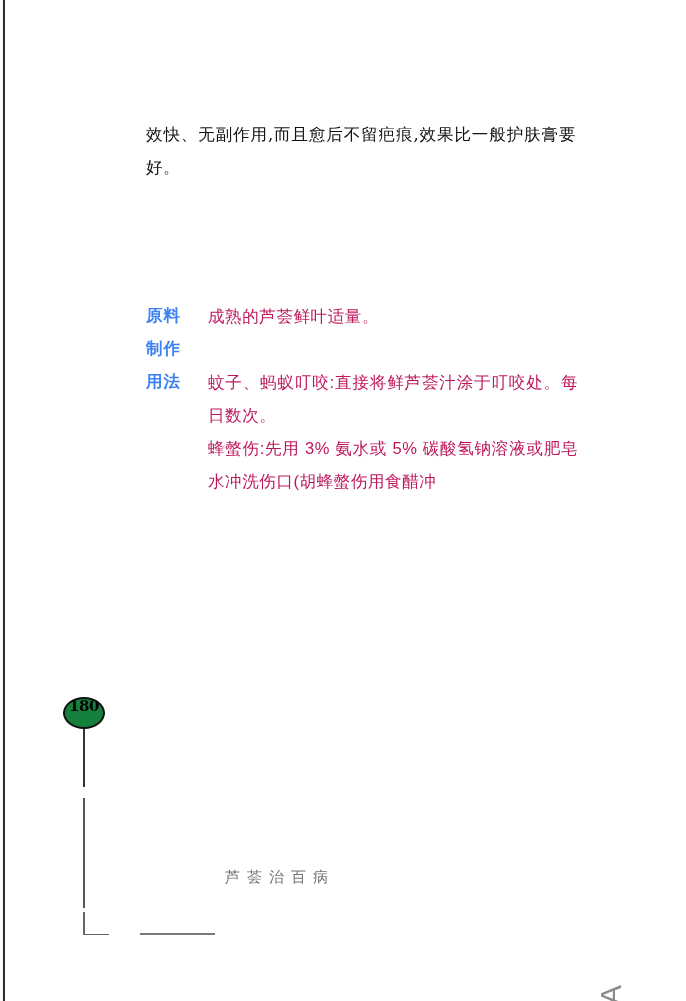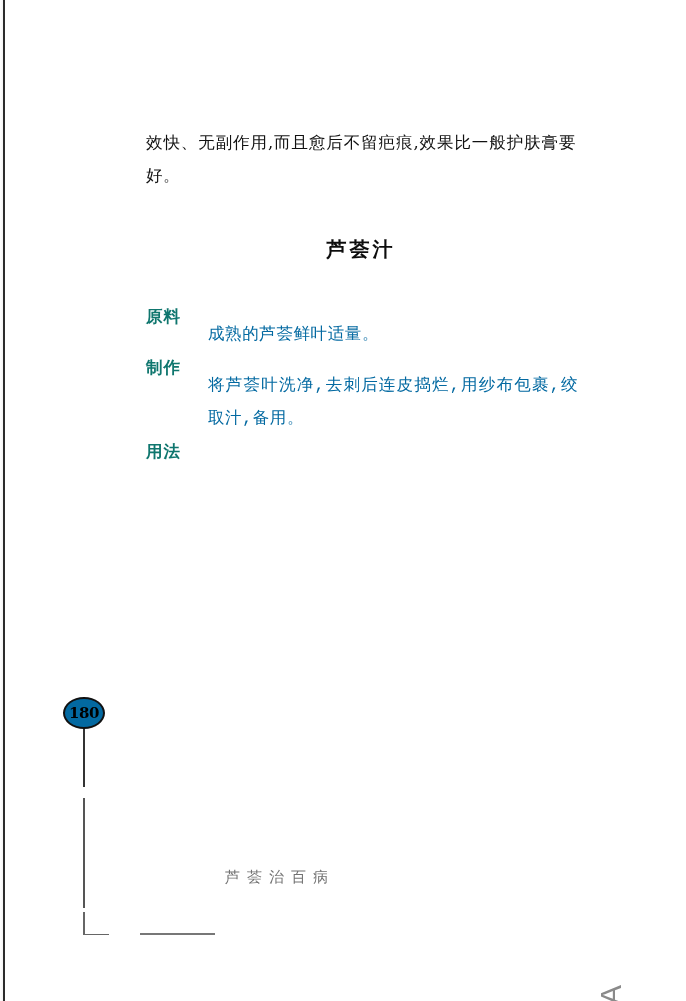--- a/index.html
+++ b/index.html
@@ -34,21 +34,21 @@
     top: 0;
     width: 3px;
     height: 1001px;
     background: linear-gradient(to right, #ffffff, #f2f2f2);
   }
 
   
   .content {
     position: absolute;
     left: 146px;
-    top: 126px;
+    top: 118px;
     width: 430px;
   }
 
   .para {
     font-family: "DejaVu Serif", "Liberation Serif", serif;
     font-size: 16.5px;
     line-height: 33px;
     color: #111111;
     letter-spacing: 0.6px;
     text-align: justify;
@@ -87,55 +87,53 @@
     top: 300px;
     width: 432px;
   }
   .entry {
     display: flex;
     align-items: flex-start;
     margin-bottom: 0px;
   }
   .entry-label {
     flex: 0 0 62px;
-    font-family: Liberation Sans, sans-serif;
+    font-family: Liberation Mono, monospace;
     font-size: 16.5px;
     font-weight: bold;
     line-height: 33px;
-    color: #0f766e;
+    color: #3b82f6;
     letter-spacing: 1px;
   }
   .entry-body {
     flex: 1 1 auto;
-    font-family: Liberation Mono, monospace;
+    font-family: Liberation Sans, sans-serif;
     font-size: 16.5px;
     line-height: 33px;
-    color: #0369a1;
+    color: #be185d;
     letter-spacing: 0.6px;
     text-align: justify;
     text-justify: inter-character;
-    margin-top: 18px;
   }
   .entry-body p {
     margin: 0;
   }
 
   
   .page-number-badge {
     position: absolute;
     left: 63px;
     top: 697px;
     width: 42px;
     height: 32px;
     border: 2px solid #111111;
     border-radius: 50%;
     display: flex;
-    align-items: center;
     justify-content: center;
-    background: #0369a1;
+    background: #15803d;
     box-sizing: border-box;
   }
   .page-number-badge span {
     font-family: "DejaVu Serif", "Liberation Serif", serif;
     font-size: 15px;
     font-weight: bold;
     color: #000000;
     letter-spacing: -0.5px;
     line-height: 1;
   }
@@ -229,43 +227,39 @@
 
 <div class="page">
 
   <div class="scan-edge-gradient"></div>
   <div class="scan-edge-left"></div>
 
   <div class="content">
     <p class="para intro-para">效快、无副作用,而且愈后不留疤痕,效果比一般护肤膏要好。</p>
   </div>
 
-  <div class="section-title-wrap">
-    <div class="section-title">芦荟汁</div>
-  </div>
 
   <div class="entries">
 
     <div class="entry">
       <div class="entry-label">原料</div>
       <div class="entry-body">
         <p>成熟的芦荟鲜叶适量。</p>
       </div>
     </div>
 
     <div class="entry">
       <div class="entry-label">制作</div>
-      <div class="entry-body">
-        <p>将芦荟叶洗净,去刺后连皮捣烂,用纱布包裹,绞取汁,备用。</p>
-      </div>
     </div>
 
     <div class="entry">
       <div class="entry-label">用法</div>
       <div class="entry-body">
+        <p>蚊子、蚂蚁叮咬:直接将鲜芦荟汁涂于叮咬处。每日数次。</p>
+        <p>蜂螫伤:先用 3% 氨水或 5% 碳酸氢钠溶液或肥皂水冲洗伤口(胡蜂螫伤用食醋冲</p>
       </div>
     </div>
 
   </div>
 
   <div class="page-number-badge">
     <span>180</span>
   </div>
   <div class="badge-stem"></div>
   <div class="badge-rule"></div>

